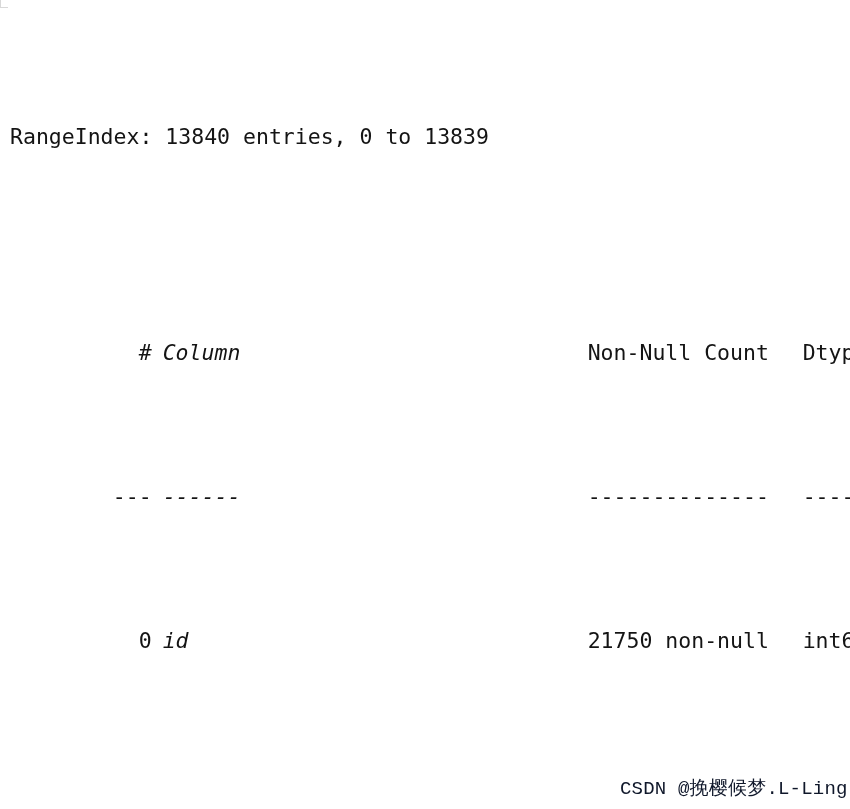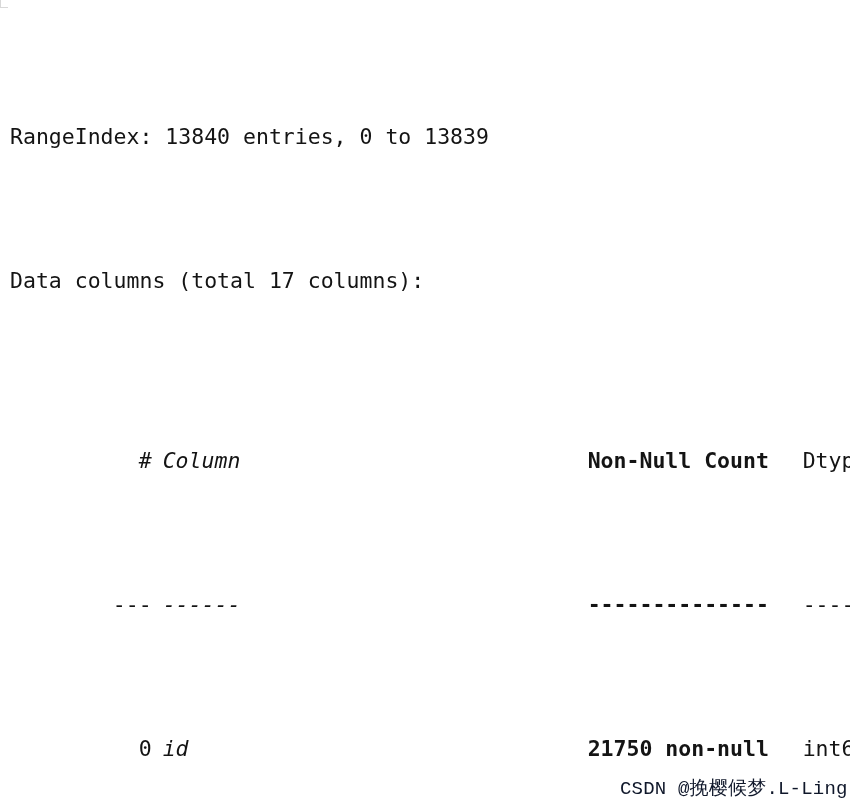--- a/index.html
+++ b/index.html
@@ -64,21 +64,20 @@
     width: 425px;
     padding-left: 11px;
     vertical-align: top;
     overflow: hidden;
     font-style: italic;
   }
   .col-count {
     display: inline-block;
     width: 215px;
     vertical-align: top;
-    font-weight: bold;
   }
   .col-dtype {
     display: inline-block;
     width: 130px;
     vertical-align: top;
   }
   .watermark {
     position: absolute;
     left: 620px;
     top: 779px;
@@ -101,21 +100,20 @@
 <body>
 
 <div id="screen">
 
   <div class="corner-artifact"></div>
 
   <div class="console-output">
 
     <div class="line">RangeIndex: 13840 entries, 0 to 13839</div>
 
-    <div class="line">Data columns (total 17 columns):</div>
 
     <div class="row">
       <span class="col-index">#</span><span class="col-name">Column</span><span class="col-count">Non-Null Count</span><span class="col-dtype">Dtype</span>
     </div>
 
     <div class="row">
       <span class="col-index">---</span><span class="col-name">------</span><span class="col-count">--------------</span><span class="col-dtype">-----</span>
     </div>
 
     <div class="row">

